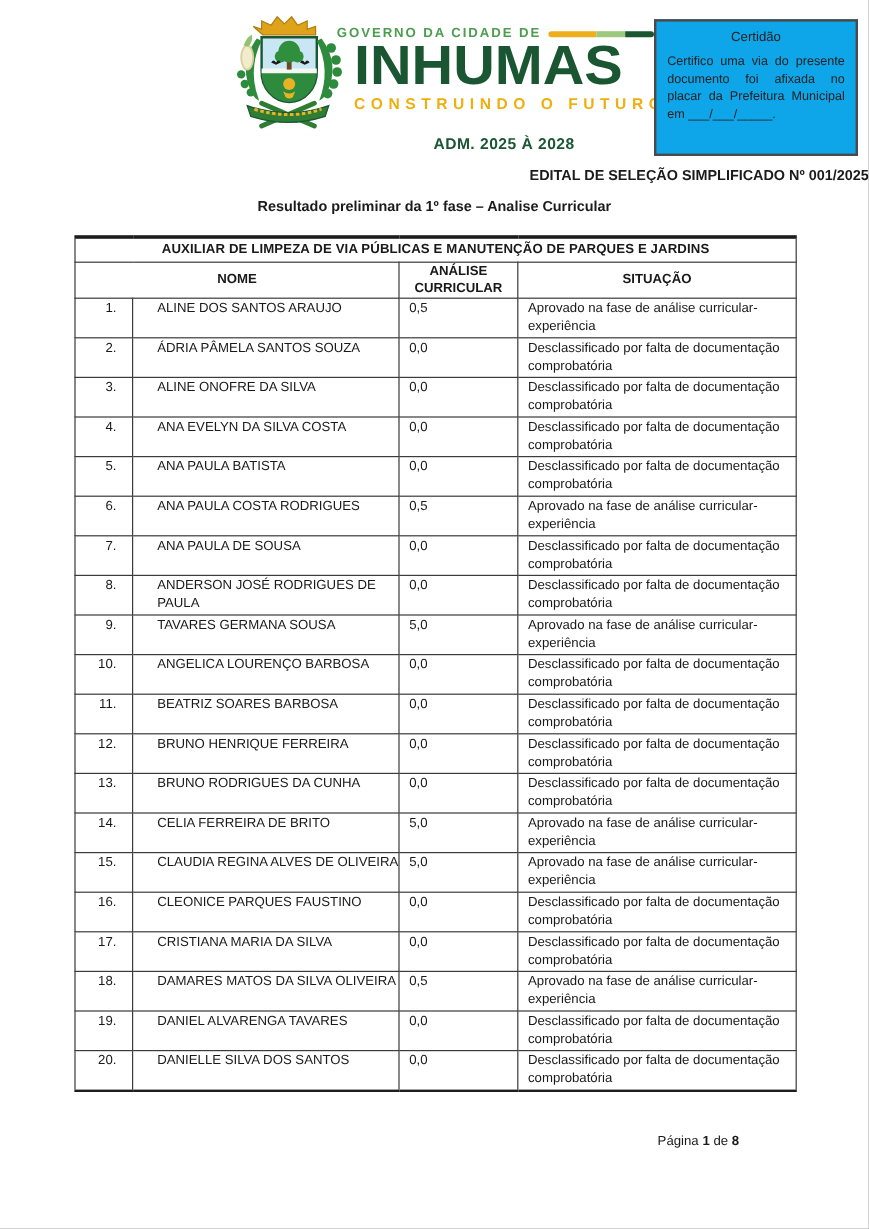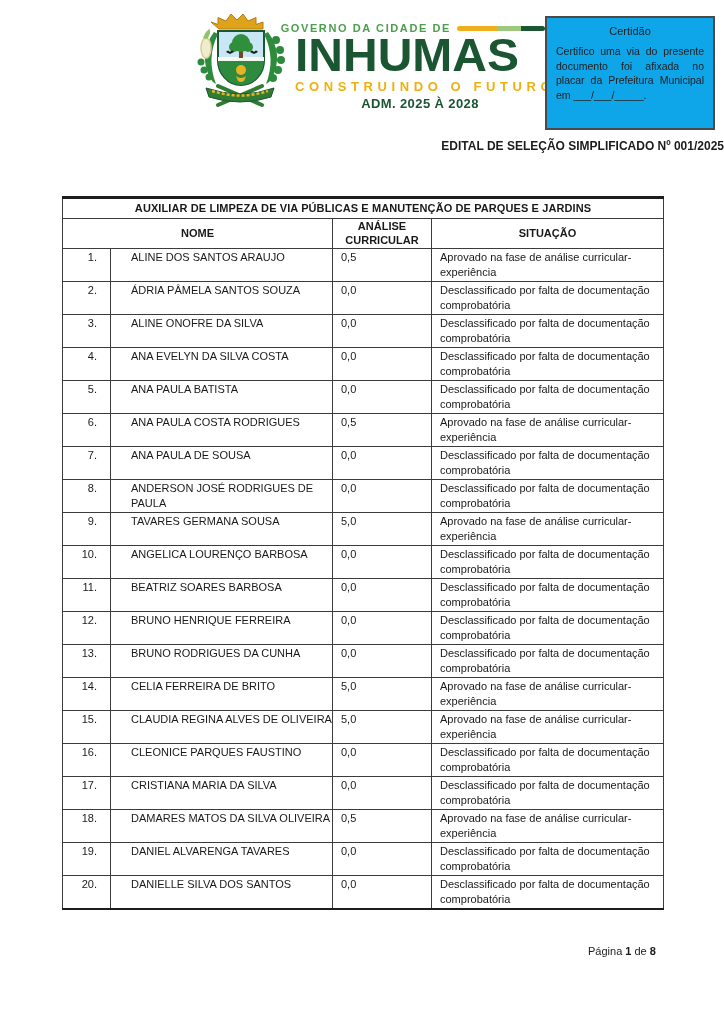--- a/index.html
+++ b/index.html
@@ -26,21 +26,21 @@
   .logo-name {
     font-size:48px; font-weight:800; color:#1a5632; line-height:44px;
     letter-spacing:0px; transform:scaleY(0.96); white-space:nowrap;
   }
   .logo-slogan {
     font-size:13px; font-weight:bold; color:#eeb011; letter-spacing:4.6px;
     white-space:nowrap; margin-top:1px;
   }
   .logo-admin {
     font-size:13px; font-weight:bold; color:#1a5632; text-align:center;
-    margin-top:2px; letter-spacing:0.4px;
+    margin-top:18px; letter-spacing:0.4px;
   }
 
   
   .certidao {
     position:absolute; left:545px; top:16px; width:170px; height:114px;
     border:2px solid #4a4a4a; padding:7px 9px 0 9px; background:#0ea5e9;
   }
   .certidao-title { text-align:center; font-size:11px; margin-bottom:7px; color:#222; }
   .certidao-body {
     font-size:10.5px; line-height:14.5px; text-align:justify; color:#222;
@@ -67,21 +67,21 @@
     height:30px; text-align:center; vertical-align:middle; font-weight:bold; line-height:13.5px;
   }
   tr.row-data td { height:33px; padding-top:1px; }
   td.c-num  { text-align:right; padding-right:13px; }
   td.c-name { padding-left:20px; }
   td.c-score{ padding-left:8px; }
   td.c-sit  { padding-left:8px; padding-right:2px; }
   tr.row-data:last-child td { border-bottom:2px solid #1d1d1d; }
 
   
-  .footer { position:absolute; left:548px; top:945px; font-size:11px; color:#1b1b1b;margin-left:40px; }
+  .footer { position:absolute; left:548px; top:945px; font-size:11px; color:#1b1b1b; }
   .footer b { font-weight:bold; }
 </style>
 </head>
 <body>
 
 <div class="page">
 
   <div class="logo">
     <svg class="crest" viewBox="0 0 104 102" aria-hidden="true">
 
@@ -136,20 +136,21 @@
       <div class="logo-admin">ADM. 2025 À 2028</div>
     </div>
   </div>
 
   <div class="certidao">
     <div class="certidao-title">Certidão</div>
     <div class="certidao-body">Certifico uma via do presente documento foi afixada no placar da Prefeitura Municipal em ___/___/_____.</div>
   </div>
 
   <div class="doc-title1">EDITAL DE SELEÇÃO SIMPLIFICADO Nº 001/2025</div>
+  <div class="doc-title2">Resultado preliminar da 1º fase – Analise Curricular</div>
 
   <div class="tbl-wrap">
     <table>
       <colgroup>
         <col style="width:48px">
           <col style="width:222px">
           <col style="width:99px">
           <col style="width:232px">
       </colgroup>
       <tbody>

